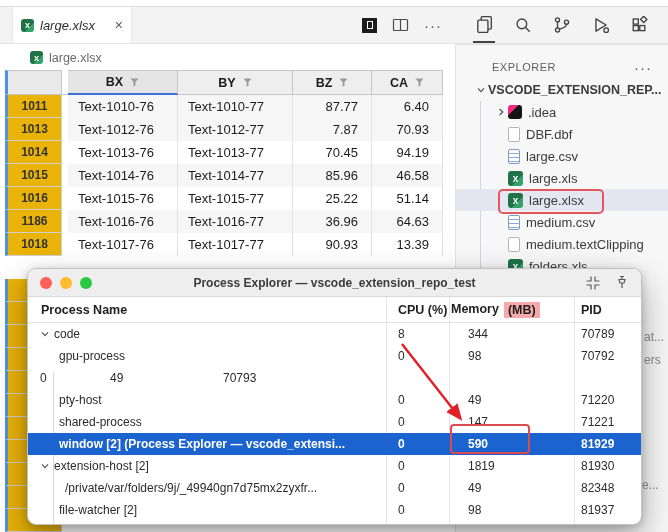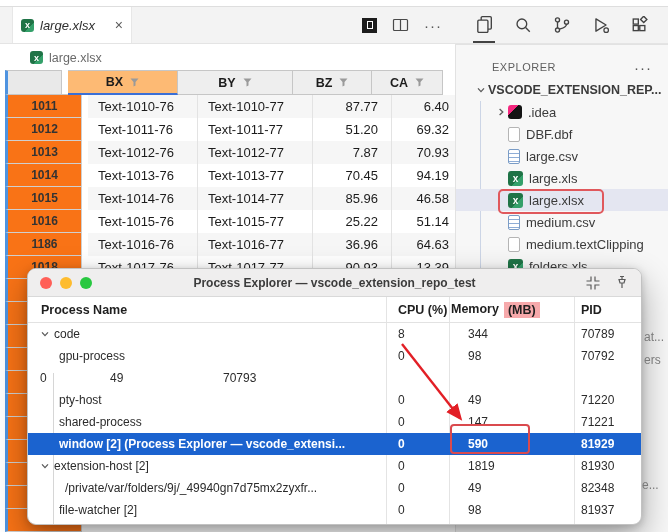--- a/index.html
+++ b/index.html
@@ -30,26 +30,26 @@
   .ic-file{width:12px;height:15px;background:#fff;border:1px solid #b5b5b5;border-radius:2px;flex:0 0 auto}
   .ic-csv{width:12px;height:15px;background:repeating-linear-gradient(#fff 0 3px,#8fadd6 3px 4px);border:1px solid #7a9cc6;border-radius:2px;flex:0 0 auto}
   .ic-idea{width:14px;height:14px;border-radius:3px;background:linear-gradient(135deg,#f4287f 0 38%,#141414 38%);flex:0 0 auto}
 
   
   .sheet-header{position:absolute;left:0;top:70px;height:25px;display:flex;z-index:1}
   .sh-gut{width:5px}
   .sh-corner{width:57px;background:#e9e9e9;border:1px solid #c6c6c6;border-left:3px solid #4e93e0}
   .sh-gap{width:6px;border-bottom:1px solid #c6c6c6}
   .sh-col{background:#eeeeee;border-top:1px solid #c6c6c6;border-bottom:1px solid #c6c6c6;border-right:1px solid #c6c6c6;display:flex;align-items:center;justify-content:center;gap:7px;font-weight:bold;font-size:12.5px;color:#1c1c1c}
-  .sh-col.first{background:#fdba74;border-bottom:2px solid #3a6fd6}
+  .sh-col.first{background:#e5e5e5;border-bottom:2px solid #3a6fd6}
   .shw-0{width:110px}.shw-1{width:115px}.shw-2{width:79px}.shw-3{width:71px}
   #sheet-rows{position:absolute;left:0;top:95px;z-index:1}
   .srow{height:23px;display:flex}
   .sgut{width:5px}
-  .srowhdr{width:77px;background:#f97316;border-left:3px solid #4e93e0;border-right:1px solid #cfcfcf;border-bottom:1px solid #cfcfcf;display:flex;align-items:center;justify-content:center;font-weight:bold;font-size:12px;color:#333}
+  .srowhdr{width:57px;background:#eab308;border-left:3px solid #4e93e0;border-right:1px solid #cfcfcf;border-bottom:1px solid #cfcfcf;display:flex;align-items:center;justify-content:center;font-weight:bold;font-size:12px;color:#333}
   .sgap{width:6px}
   .sdata{display:flex}
   .scell{border-right:1px solid #e3e3e3;display:flex;align-items:center;padding:0 10px;font-size:13px;color:#1c1c1c;white-space:nowrap;overflow:hidden}
   .cw-bx{width:110px}.cw-by{width:115px}
   .cw-bz{width:79px;justify-content:flex-end;padding-right:13px}
   .cw-ca{width:71px;justify-content:flex-end;padding-right:13px}
   .srow.odd .scell{background:#f6f6f6}
   #slivers{position:absolute;left:0;top:279px;z-index:1}
   .sliver{height:23px;display:flex}
 
@@ -199,31 +199,20 @@
         <div class="sgut"></div>
         <div class="srowhdr">1011</div>
         <div class="sgap"></div>
         <div class="sdata">
           <div class="scell cw-bx">Text-1010-76</div>
           <div class="scell cw-by">Text-1010-77</div>
           <div class="scell cw-bz">87.77</div>
           <div class="scell cw-ca">6.40</div>
         </div>
       </div>
-      <div class="srow even">
-        <div class="sgut"></div>
-        <div class="srowhdr">1012</div>
-        <div class="sgap"></div>
-        <div class="sdata">
-          <div class="scell cw-bx">Text-1011-76</div>
-          <div class="scell cw-by">Text-1011-77</div>
-          <div class="scell cw-bz">51.20</div>
-          <div class="scell cw-ca">69.32</div>
-        </div>
-      </div>
       <div class="srow odd">
         <div class="sgut"></div>
         <div class="srowhdr">1013</div>
         <div class="sgap"></div>
         <div class="sdata">
           <div class="scell cw-bx">Text-1012-76</div>
           <div class="scell cw-by">Text-1012-77</div>
           <div class="scell cw-bz">7.87</div>
           <div class="scell cw-ca">70.93</div>
         </div>

